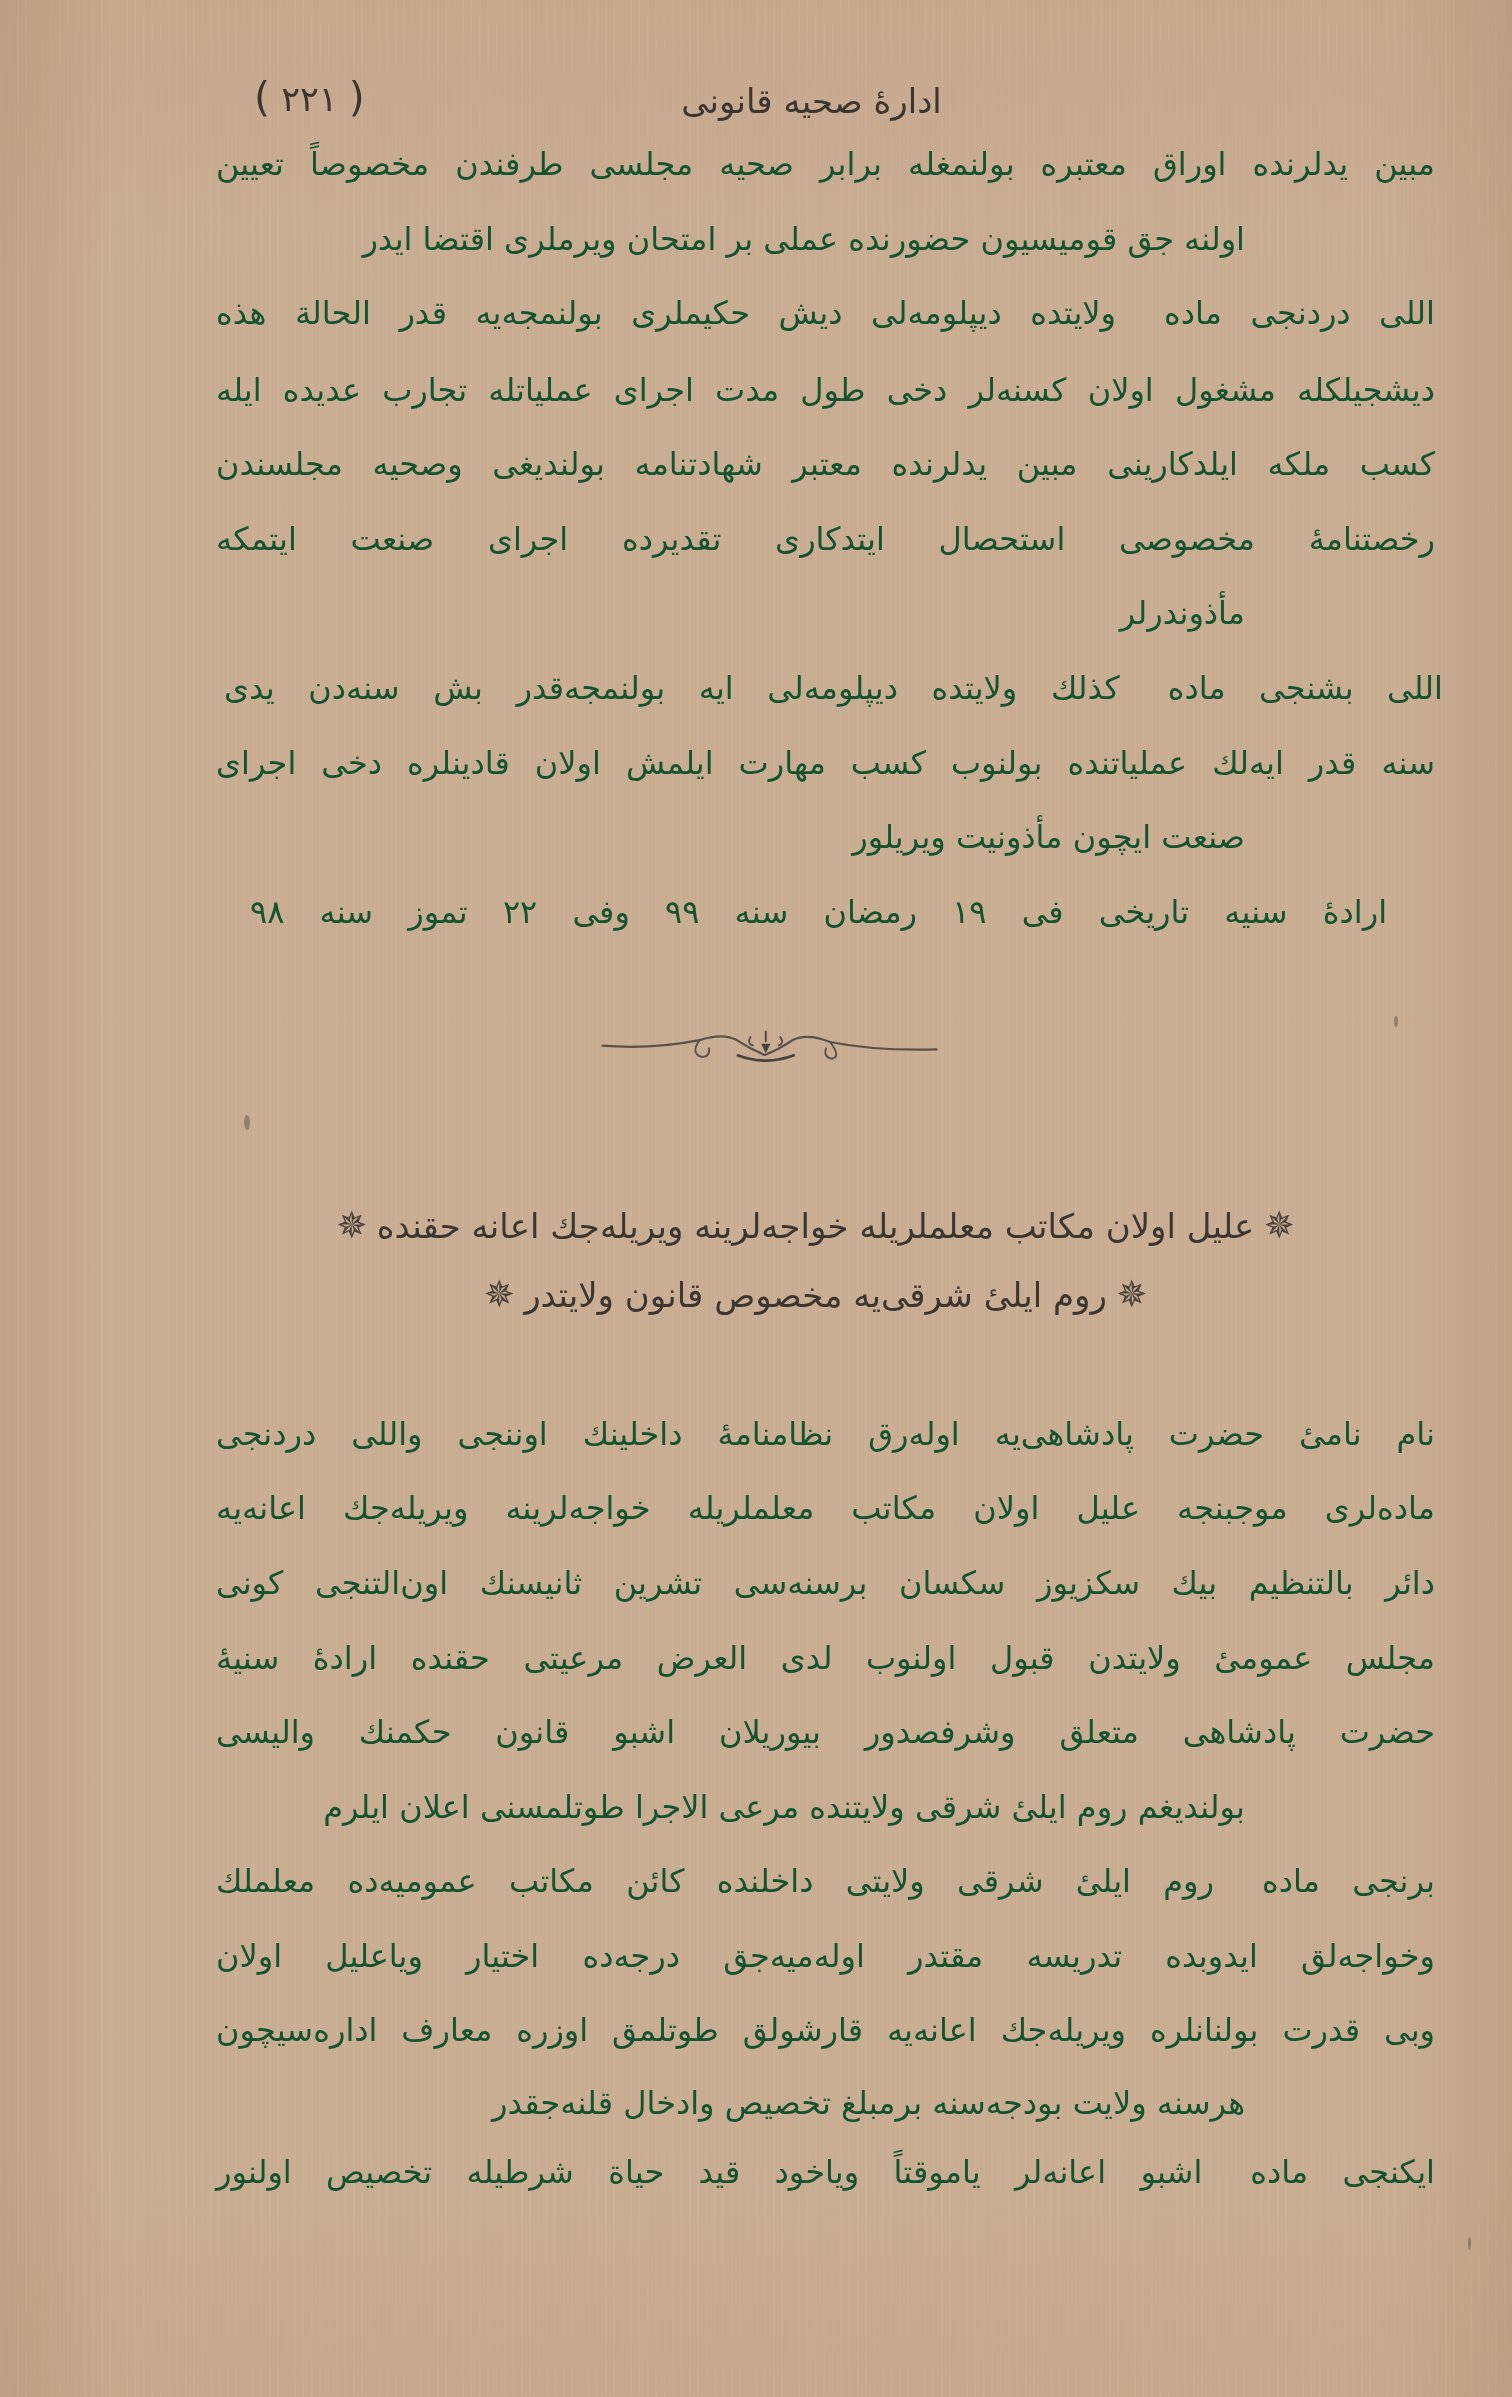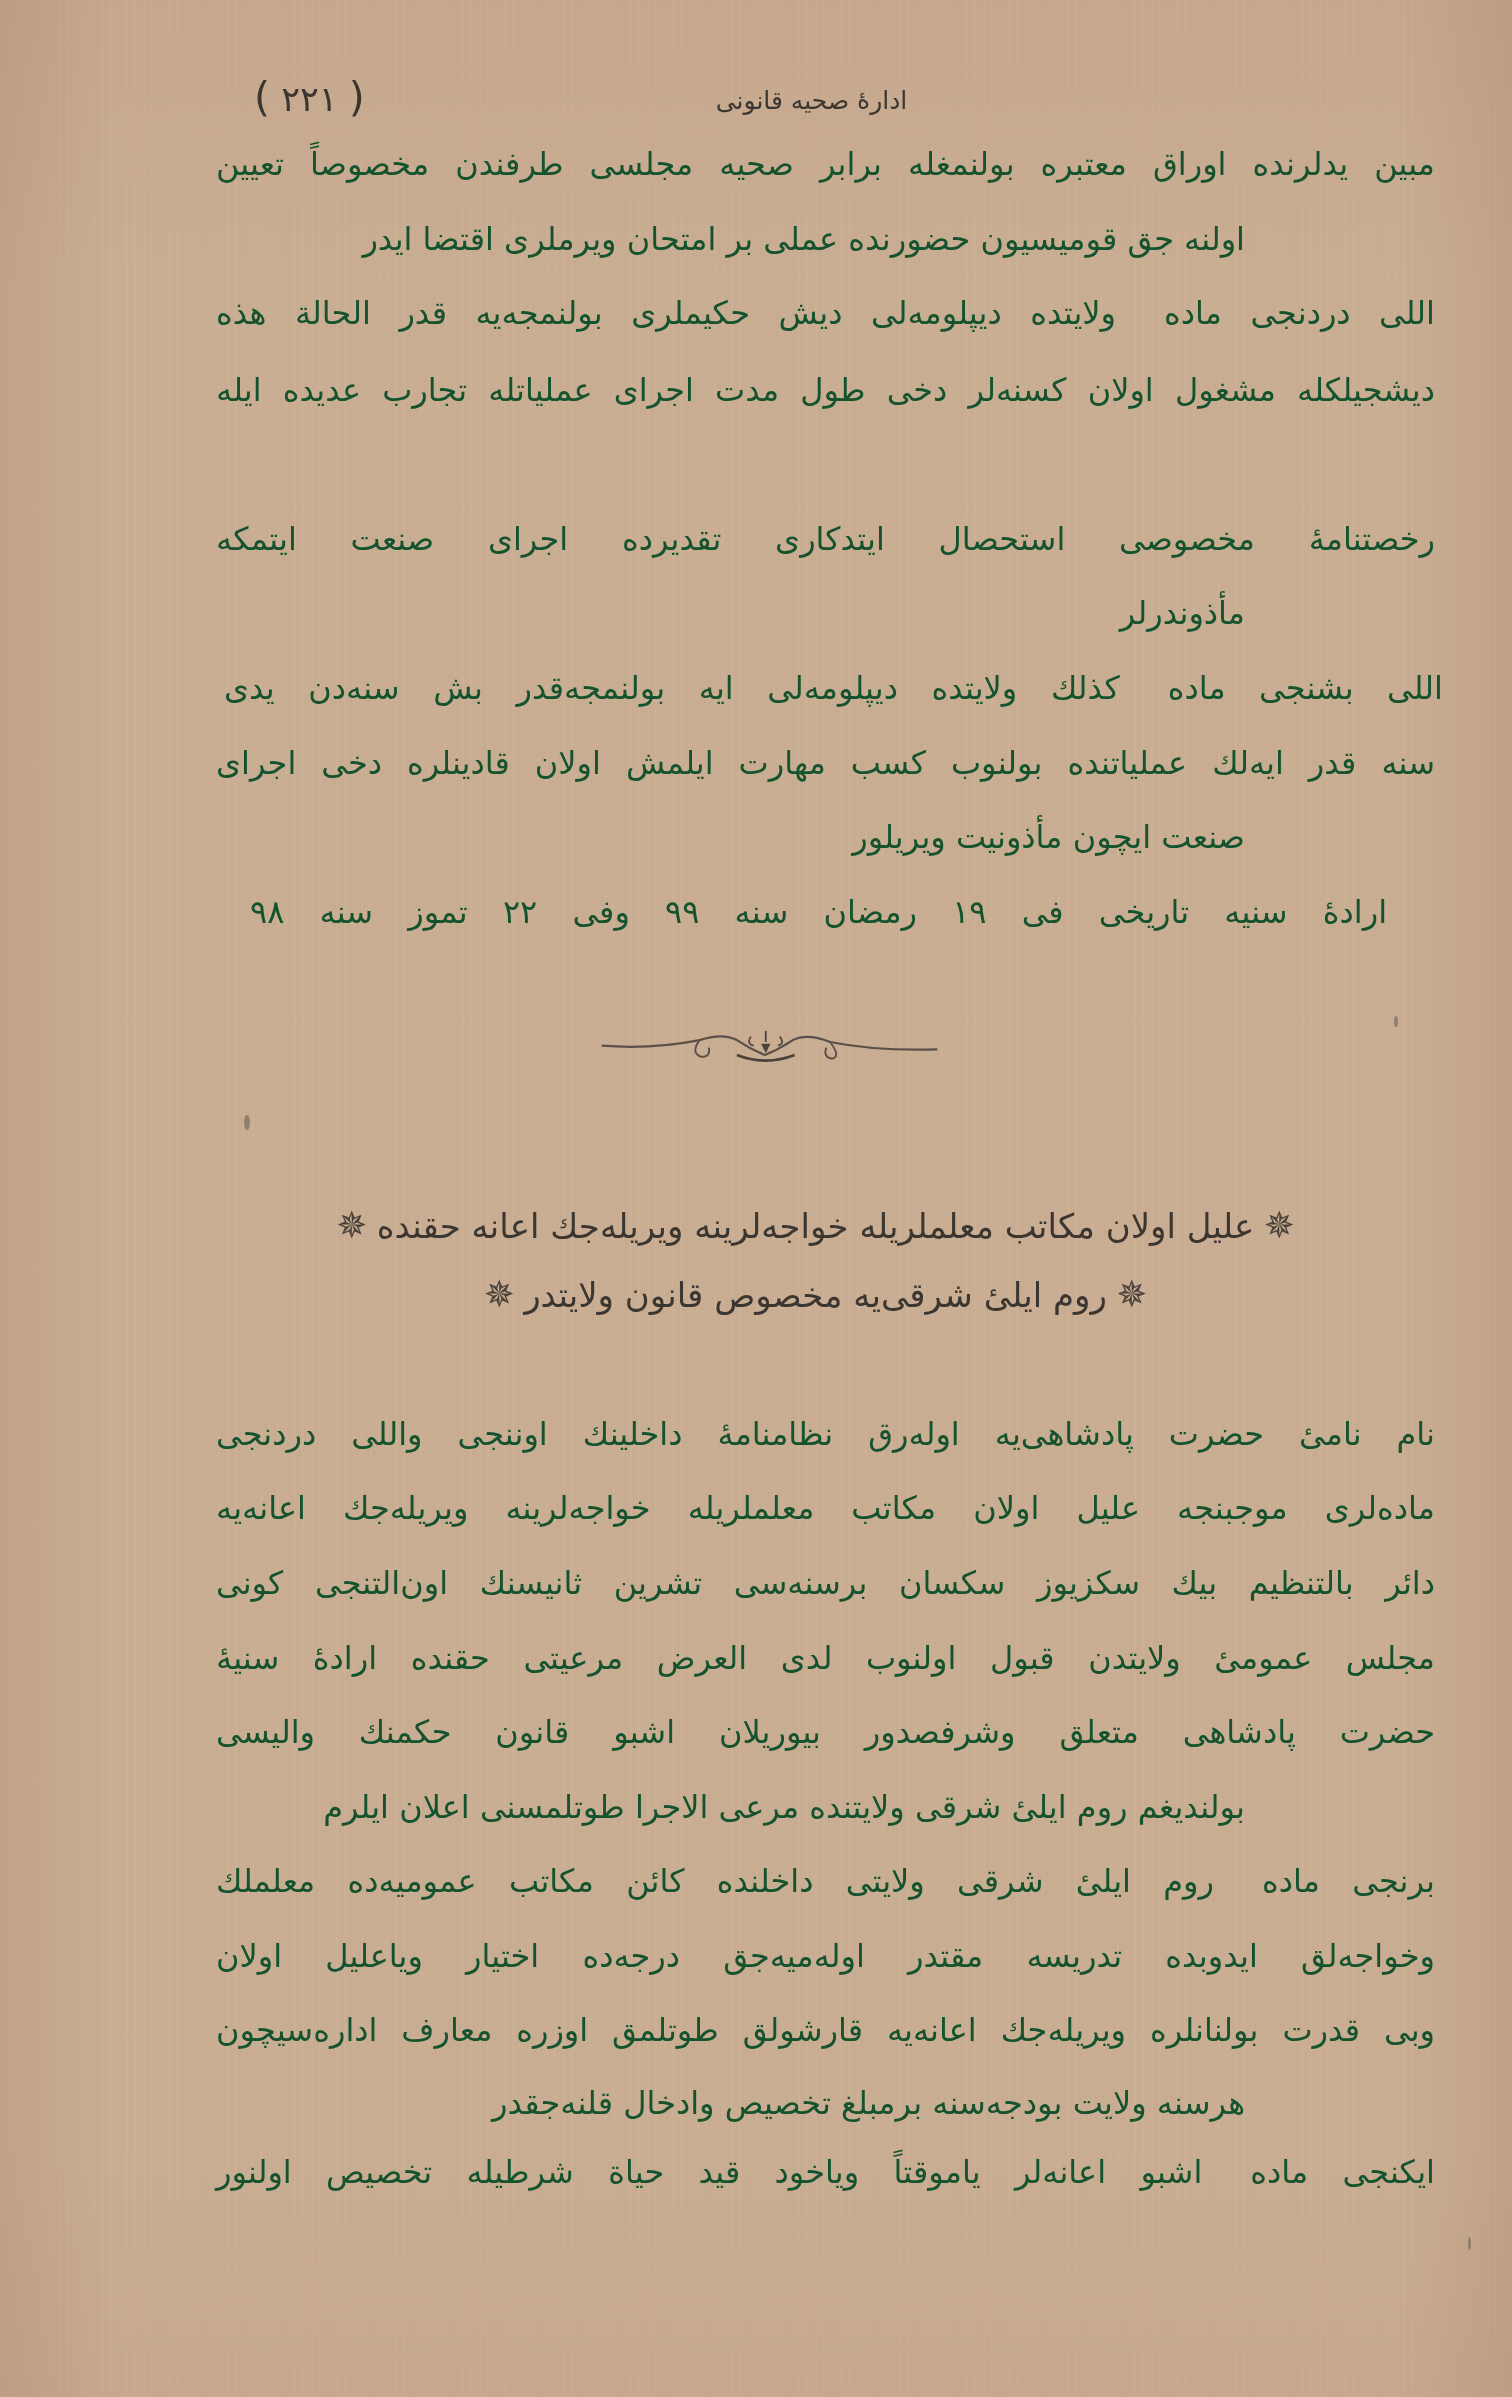--- a/index.html
+++ b/index.html
@@ -44,21 +44,21 @@
       right: 76px;
       text-align: right;
     }
     .header-title {
       position: absolute;
       top: 73px;
       left: 653px;
       width: 317px;
       text-align: center;
       direction: rtl;
-      font-size: 25px;
+      font-size: 34px;
       line-height: 56px;
       color: #3c3631;
     }
     .page-number {
       position: absolute;
       top: 67px;
       left: 254px;
       font-size: 35px;
       line-height: 60px;
       direction: ltr;
@@ -110,20 +110,21 @@
   </div>
   <div class="header-title">ادارهٔ صحیه قانونی</div>
 
   <div class="line justify" style="top:136px;">مبین یدلرنده اوراق معتبره بولنمغله برابر صحیه مجلسی طرفندن مخصوصاً تعیین</div>
   <div class="line right" style="top:211px; right:75px;margin-left:16px;">اولنه جق قومیسیون حضورنده عملی بر امتحان ویرملری اقتضا ایدر</div>
 
   <div class="line justify" style="top:285px;">
     <span>اللی دردنجی ماده</span><span class="gap"></span><span>ولایتده دیپلومه‌لی دیش حکیملری بولنمجه‌یه قدر الحالة هذه</span>
   </div>
   <div class="line justify" style="top:362px;">دیشجیلکله مشغول اولان کسنه‌لر دخی طول مدت اجرای عملیاتله تجارب عدیده ایله</div>
+  <div class="line justify" style="top:436px;">کسب ملکه ایلدکارینی مبین یدلرنده معتبر شهادتنامه بولندیغی وصحیه مجلسندن</div>
   <div class="line justify" style="top:511px;">رخصتنامهٔ مخصوصی استحصال ایتدکاری تقدیرده اجرای صنعت ایتمکه</div>
   <div class="line right" style="top:585px; right:75px;">مأذوندرلر</div>
 
   <div class="line justify" style="top:660px;margin-left:8px;">
     <span>اللی بشنجی ماده</span><span class="gap"></span><span>کذلك ولایتده دیپلومه‌لی ایه بولنمجه‌قدر بش سنه‌دن یدی</span>
   </div>
   <div class="line justify" style="top:735px;">سنه قدر ایه‌لك عملیاتنده بولنوب کسب مهارت ایلمش اولان قادینلره دخی اجرای</div>
   <div class="line right" style="top:809px; right:75px;">صنعت ایچون مأذونیت ویریلور</div>
   <div class="line justify" style="top:884px; left:250px; width:1137px;">ارادهٔ سنیه تاریخی فی ١٩ رمضان سنه ٩٩ وفی ٢٢ تموز سنه ٩٨</div>
 

